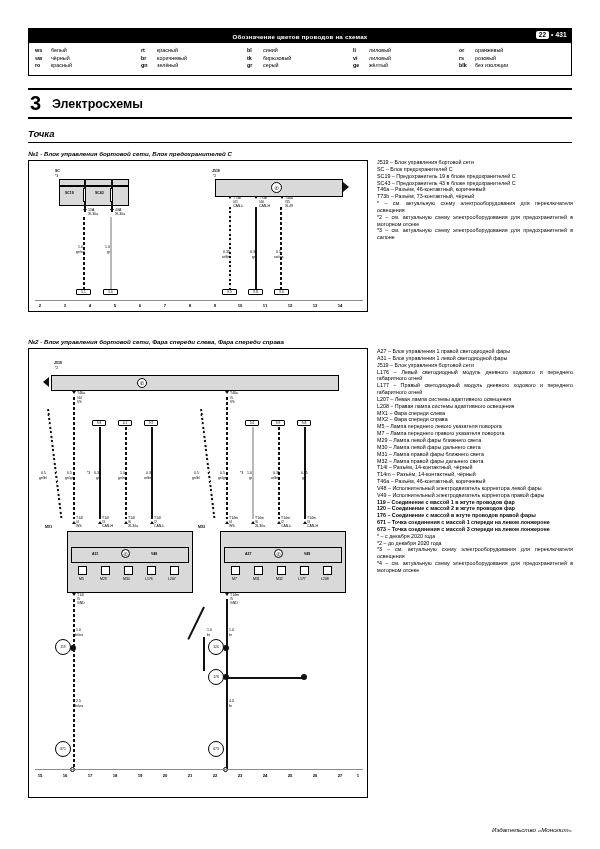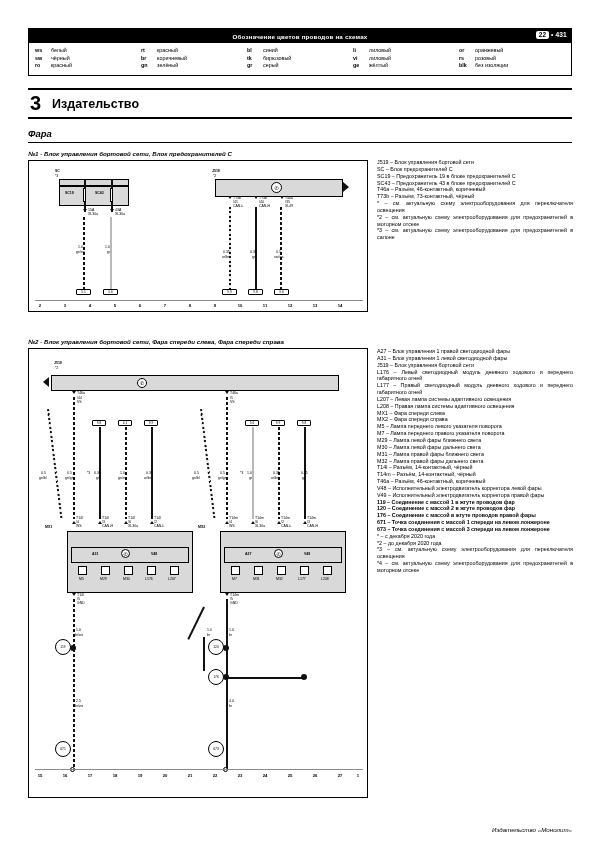--- a/index.html
+++ b/index.html
@@ -154,24 +154,24 @@
         <div class="legend-row">
             <span class="legend-abbr">blk</span>
             <span class="legend-name">без изоляции</span>
           </div>
       </div>
     </div>
   </div>
 
   <div class="chapter-rule-top"></div>
   <div class="chapter-num">3</div>
-  <div class="chapter-title">Издательство</div>
+  <div class="chapter-title">Электросхемы</div>
   <div class="chapter-rule-bot"></div>
 
-  <div class="section-title">Фара</div>
+  <div class="section-title">Точка</div>
   <div class="section-rule"></div>
 
   <div class="diag-caption" style="left:28px; top:150px;">№1 - Блок управления бортовой сети, Блок предохранителей С</div>
 
   <div class="diag-frame" style="left:28px; top:160px; width:340px; height:152px;">
 
     <div class="lbl lbl-b" style="left:26px; top:8px;">SC</div>
     <div class="lbl" style="left:26px; top:13px;">*3</div>
     <div class="bus" style="left:30px; top:18px; width:70px; height:7px;"></div>
     <div class="bus" style="left:30px; top:25px; width:70px; height:20px;"></div>

